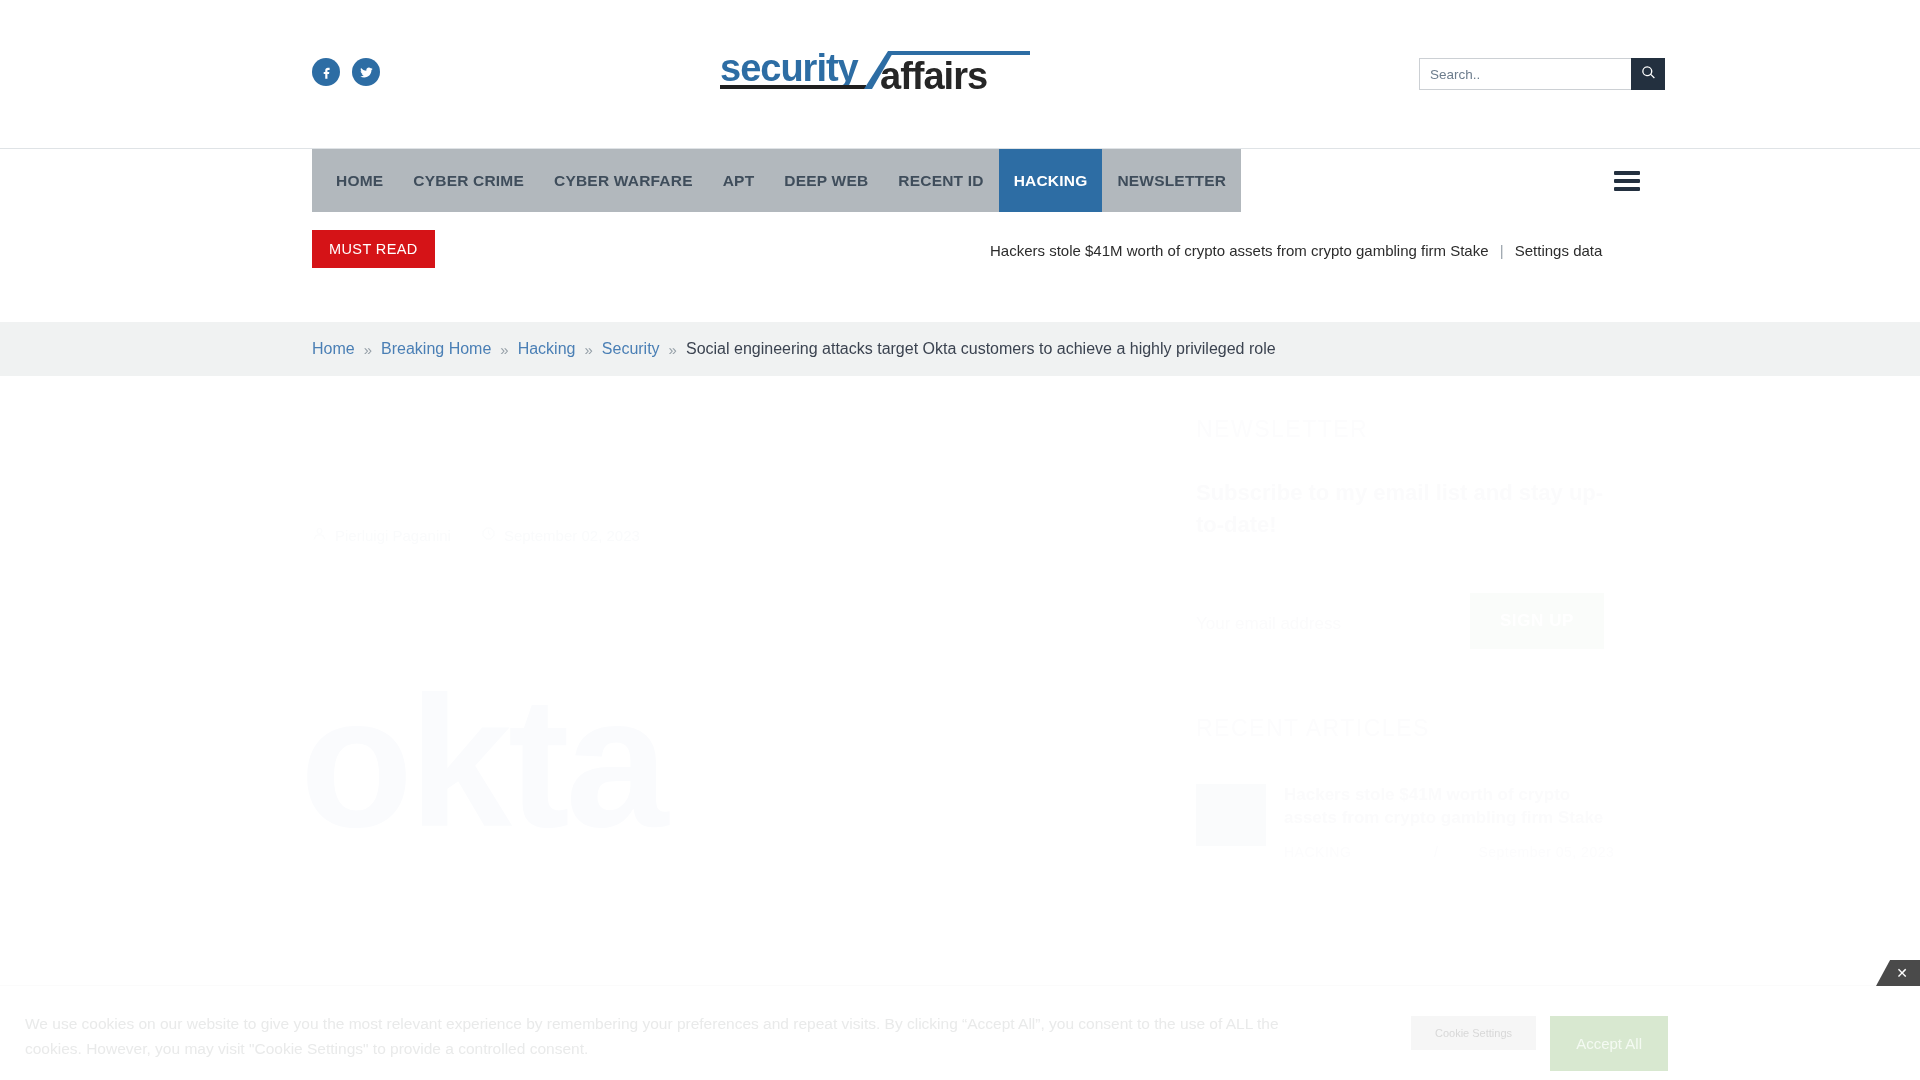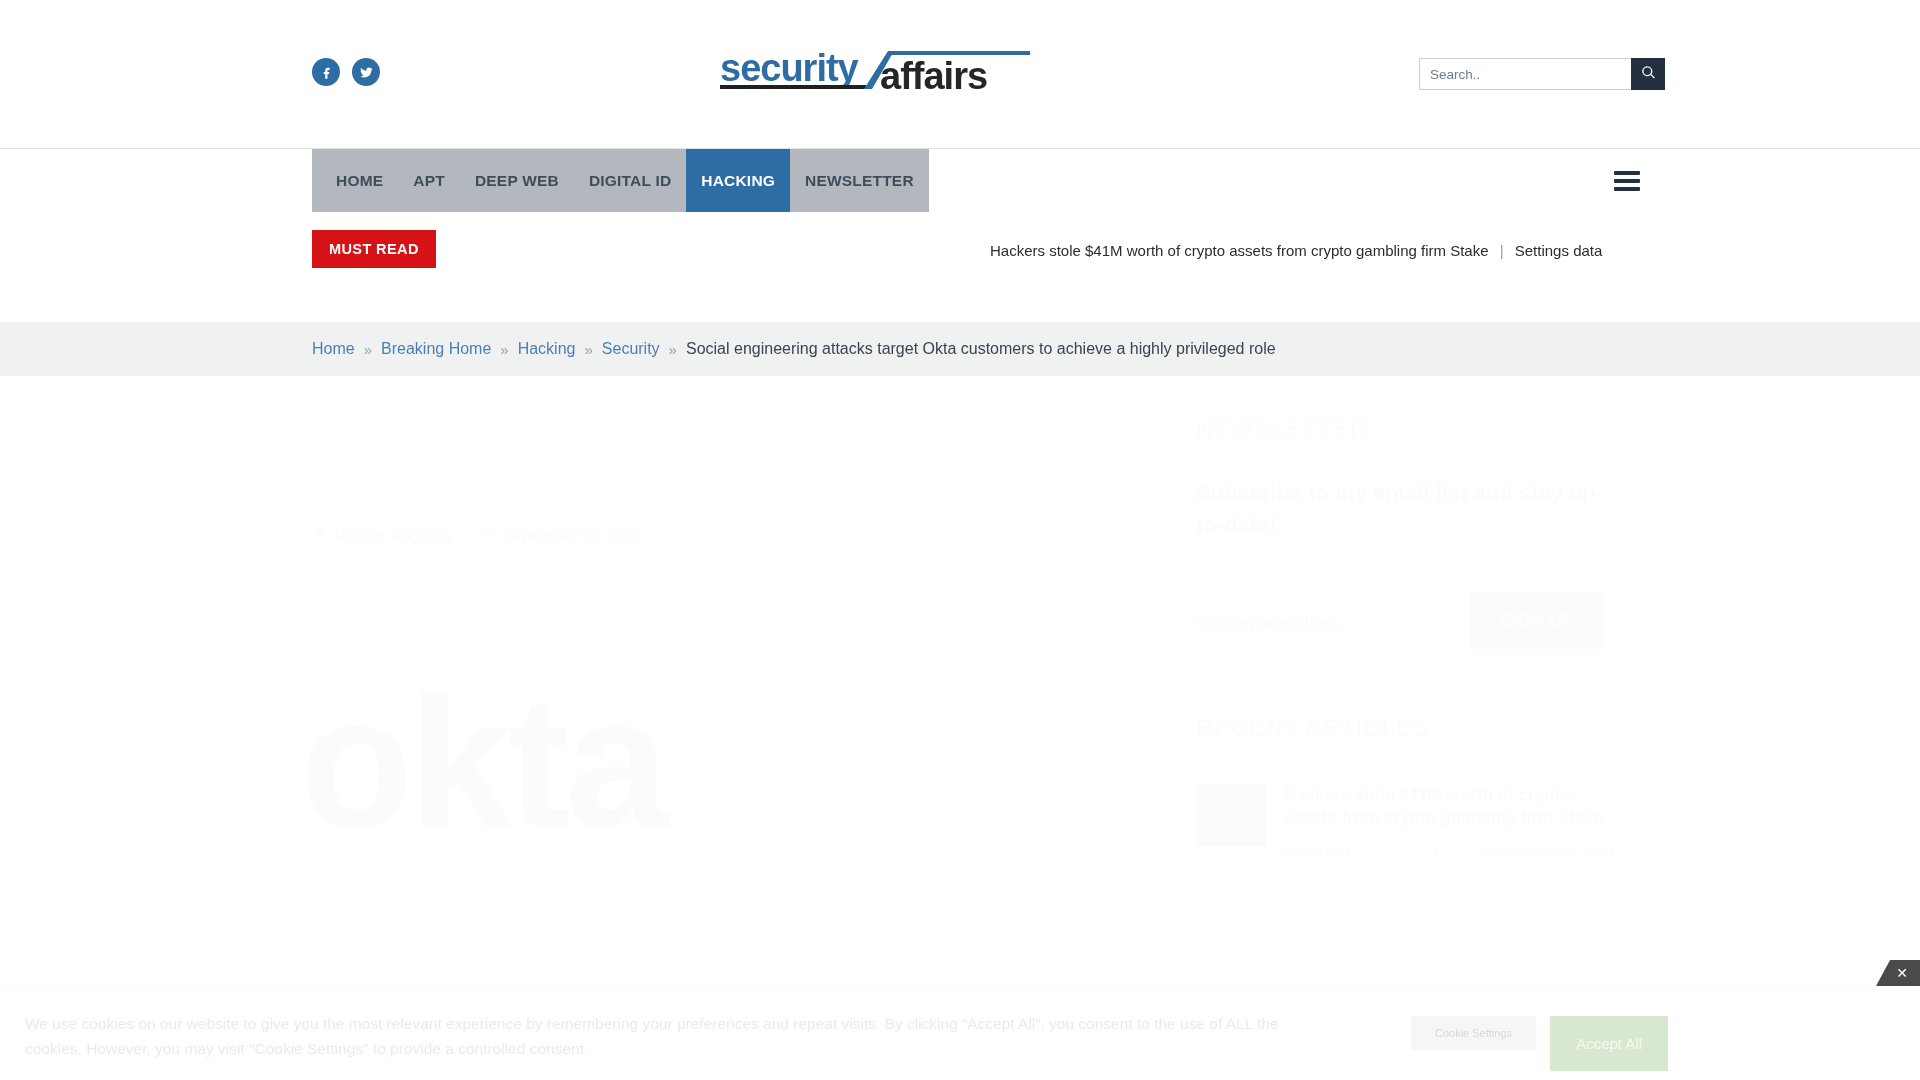--- a/index.html
+++ b/index.html
@@ -115,21 +115,21 @@
     position: relative;
     height: 110px;
     background: #ffffff;
   }
   .must-read-badge {
     position: absolute;
     left: 312px; top: 18px;
     background: #d51317;
     color: #ffffff;
     font-size: 14.5px;
-    font-weight: bold;
+    font-weight: normal;
     letter-spacing: 0.4px;
     padding: 11px 17px;
     cursor: pointer;
   }
   .ticker-text {
     position: absolute;
     left: 990px; top: 30px;
     width: 620px;
     overflow: hidden;
     white-space: nowrap;
@@ -353,23 +353,25 @@
             <path d="M10 2a8 8 0 105.3 14l5.4 5.4 1.4-1.4-5.4-5.4A8 8 0 0010 2zm0 2a6 6 0 110 12 6 6 0 010-12z"></path>
           </svg>
       </span>
     </button>
   </div>
 </div>
 
 <div class="nav-outer">
   <div class="nav-bar">
     <div class="nav-item">HOME</div>
+    <div class="nav-item">CYBER CRIME</div>
+    <div class="nav-item">CYBER WARFARE</div>
     <div class="nav-item">APT</div>
     <div class="nav-item">DEEP WEB</div>
-    <div class="nav-item">DIGITAL ID</div>
+    <div class="nav-item">RECENT ID</div>
     <div class="nav-item active">HACKING</div>
     <div class="nav-item">NEWSLETTER</div>
   </div>
   <div class="hamburger">
     <span></span>
     <span></span>
     <span></span>
   </div>
 </div>
 

